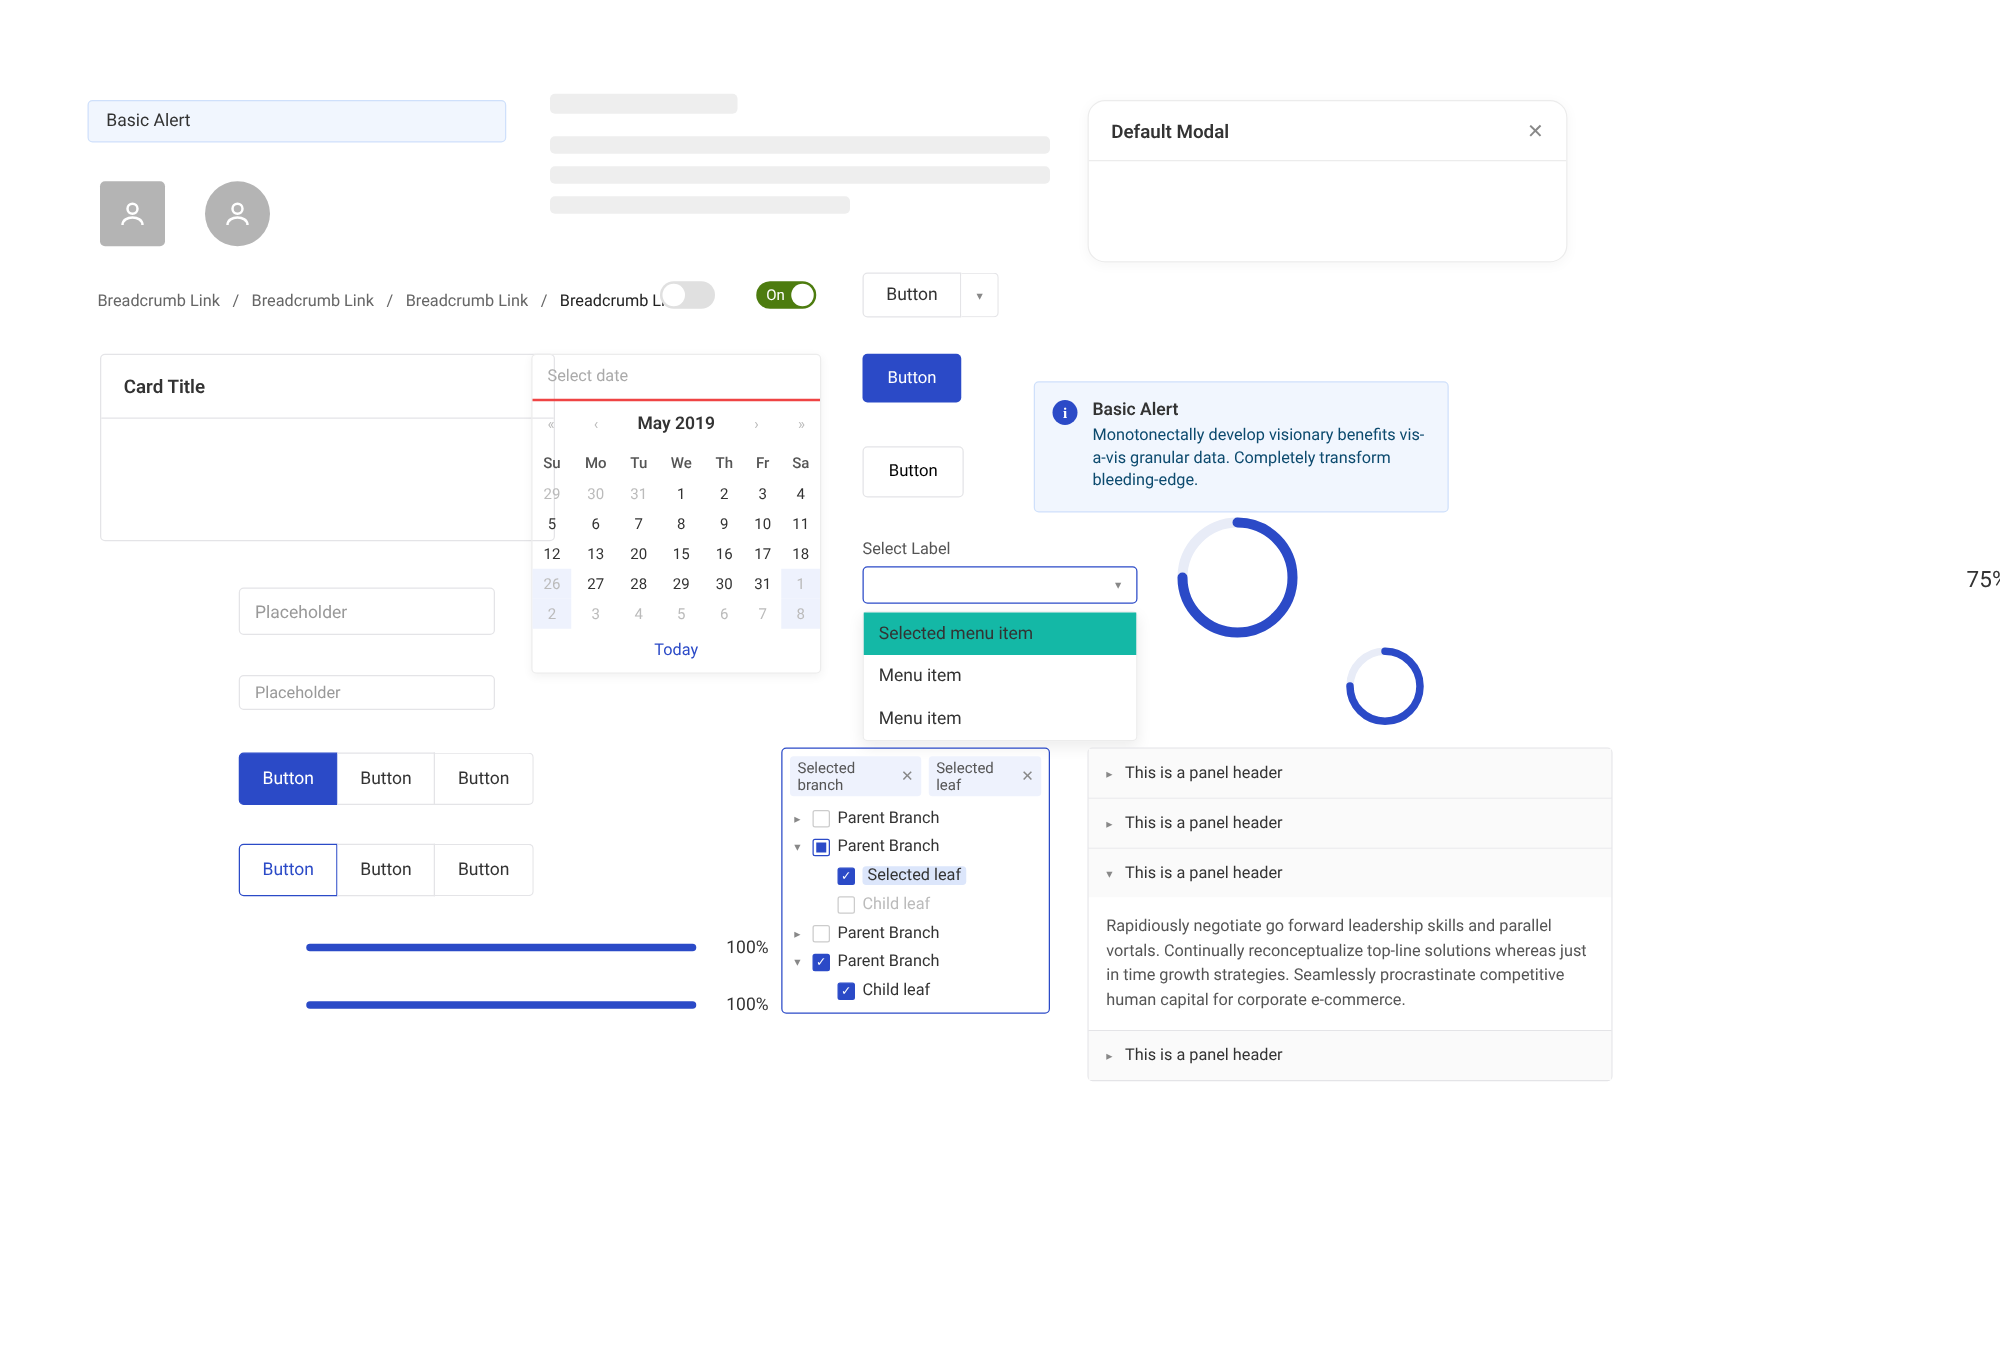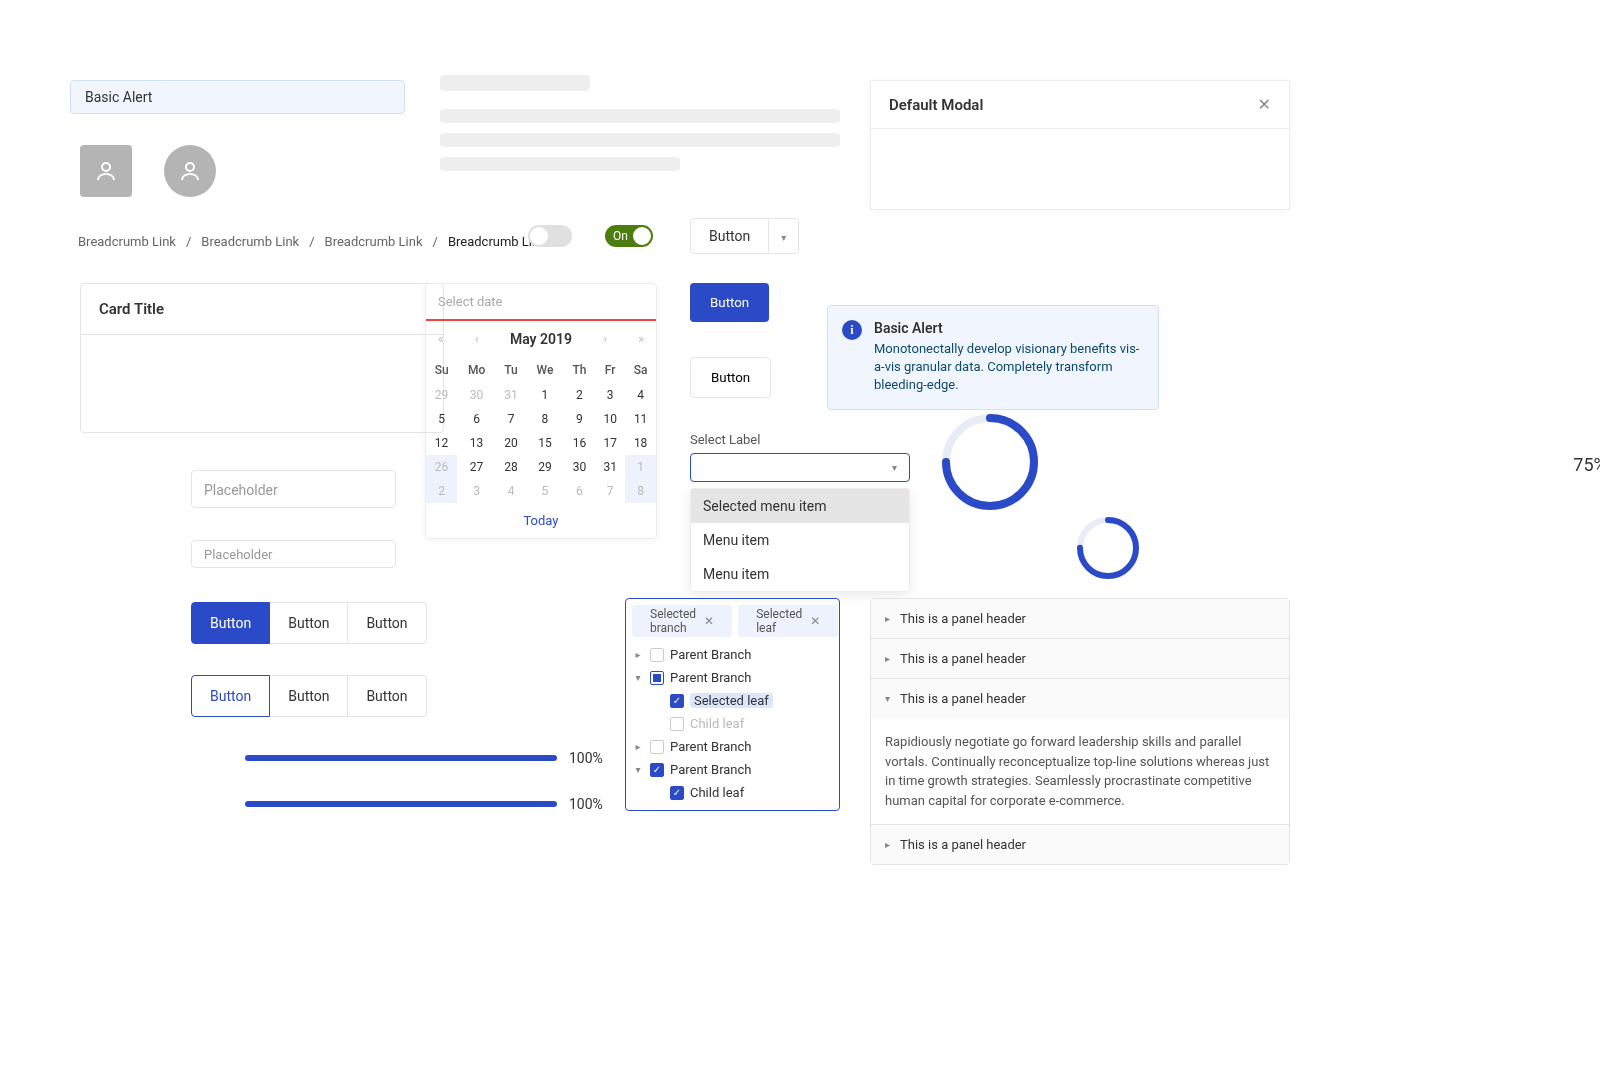--- a/index.html
+++ b/index.html
@@ -32,21 +32,21 @@
 .tog .knob{position:absolute;top:2px;width:18px;height:18px;border-radius:50%;background:#fff}
 .tog.off .knob{left:2px}
 .tog.on .knob{right:2px}
 
 
 .ddbtn{left:670px;top:198px;display:flex}
 .ddbtn .b{border:1px solid #e4e4e7;padding:9px 18px;background:#fff;border-radius:4px 0 0 4px}
 .ddbtn .c{border:1px solid #e4e4e7;border-left:none;padding:9px 12px;background:#fff;border-radius:0 4px 4px 0}
 
 
-.modal{left:850px;top:60px;width:420px;border:1px solid #ececec;border-radius:0;box-shadow:0 2px 10px rgba(0,0,0,.04)}
+.modal{left:850px;top:60px;width:384px;border:1px solid #ececec;border-radius:14px;box-shadow:0 2px 10px rgba(0,0,0,.04)}
 .modal .hd{display:flex;justify-content:space-between;align-items:center;padding:14px 18px;border-bottom:1px solid #ececec}
 .modal .hd h3{font-size:15px;font-weight:600}
 .modal .bd{height:80px}
 .modal .ft{display:flex;justify-content:space-between;align-items:center;padding:12px 18px;border-top:1px solid #ececec}
 .modal .ft .del{color:#d63b3b;background:none;border:none;cursor:pointer}
 .modal .ft .r{display:flex;gap:8px}
 .modal .ft .c{padding:7px 14px;border:1px solid #e4e4e7;background:#fff;border-radius:4px;cursor:pointer}
 .modal .ft .s{padding:7px 18px;background:#2b4ac7;color:#fff;border:none;border-radius:4px;cursor:pointer}
 
 
@@ -91,56 +91,56 @@
 .cal td.sel span{display:inline-block;width:22px;height:22px;line-height:22px;background:#2b4ac7;color:#fff;border-radius:3px}
 .cal td.rng{background:#eef2fd}
 .cal .ft{padding:10px;text-align:center;color:#2b4ac7;font-size:13px;cursor:pointer}
 
 
 .sel{left:670px;top:412px;width:220px}
 .sel .lb{font-size:13px;color:#555;margin-bottom:6px}
 .sel .sb{border:1px solid #2b4ac7;border-radius:4px;padding:8px 12px;display:flex;justify-content:space-between;align-items:center;cursor:pointer}
 .sel .dd{margin-top:6px;border:1px solid #ececec;border-radius:4px;box-shadow:0 4px 12px rgba(0,0,0,.08)}
 .sel .dd .it{padding:9px 12px;cursor:pointer}
-.sel .dd .it.s{background:#e5e5e5}
+.sel .dd .it.s{background:#14b8a6}
 
 
 .ring1{left:920px;top:392px}
 .ring2{left:1055px;top:392px}
 .ring{position:relative}
 .ring svg{transform:rotate(-90deg)}
 .ring .lbl{position:absolute;left:50%;top:50%;transform:translate(-50%,-50%);font-size:18px;color:#333}
 
 
 .bgroup{display:flex}
 .bgroup .b{padding:12px 18px;border:1px solid #e4e4e7;cursor:pointer;background:#fff}
 .bgroup .b:first-child{border-radius:4px 0 0 4px}
 .bgroup .b:last-child{border-radius:0 4px 4px 0}
 .bgroup .b+.b{border-left:none}
 .bgroup .b.act{background:#2b4ac7;color:#fff;border-color:#2b4ac7}
 .bgroup .b.act2{color:#2b4ac7;border:1px solid #2b4ac7}
 .bg1{left:171px;top:582px}
 .bg2{left:171px;top:655px}
 
 
-.pb{display:flex;align-items:center;gap:12px}
+.pb{display:flex;align-items:center;gap:24px}
 .pb .track{height:6px;background:#2b4ac7;border-radius:3px}
 .pb1{left:225px;top:730px}
 .pb1 .track{width:312px}
 .pb2{left:225px;top:776px}
 .pb2 .track{width:312px}
 
 
 .pop{left:405px;top:578px;width:170px;height:110px;border:1px solid #ececec;border-radius:4px;box-shadow:0 2px 8px rgba(0,0,0,.05);padding:14px}
 .pop h4{font-size:14px;font-weight:600}
 
 
 .tree{left:605px;top:578px;width:215px;border:1px solid #2b4ac7;border-radius:4px;padding:6px;font-size:13px}
 .tree .tags{display:flex;gap:6px;margin-bottom:6px}
-.tree .tag{background:#eef2fd;border-radius:3px;padding:2px 18px;display:flex;align-items:center;gap:8px;font-size:12px;color:#555}
+.tree .tag{background:#eef2fd;border-radius:3px;padding:2px 6px;display:flex;align-items:center;gap:8px;font-size:12px;color:#555}
 .tree .tag .x{color:#888;cursor:pointer}
 .tree .nd{display:flex;align-items:center;gap:6px;padding:4px 0}
 .tree .ar{width:12px;text-align:center;color:#888;font-size:10px}
 .tree .cb{width:14px;height:14px;border:1px solid #ccc;border-radius:2px;display:inline-flex;align-items:center;justify-content:center}
 .tree .cb.ck{background:#2b4ac7;border-color:#2b4ac7;color:#fff;font-size:10px}
 .tree .cb.ind{border-color:#2b4ac7}
 .tree .cb.ind::after{content:"";width:8px;height:8px;background:#2b4ac7}
 .tree .hl{background:#dce6fb;border-radius:3px;padding:0 4px}
 .tree .dim{color:#bbb}
 .tree .i1{padding-left:20px}

